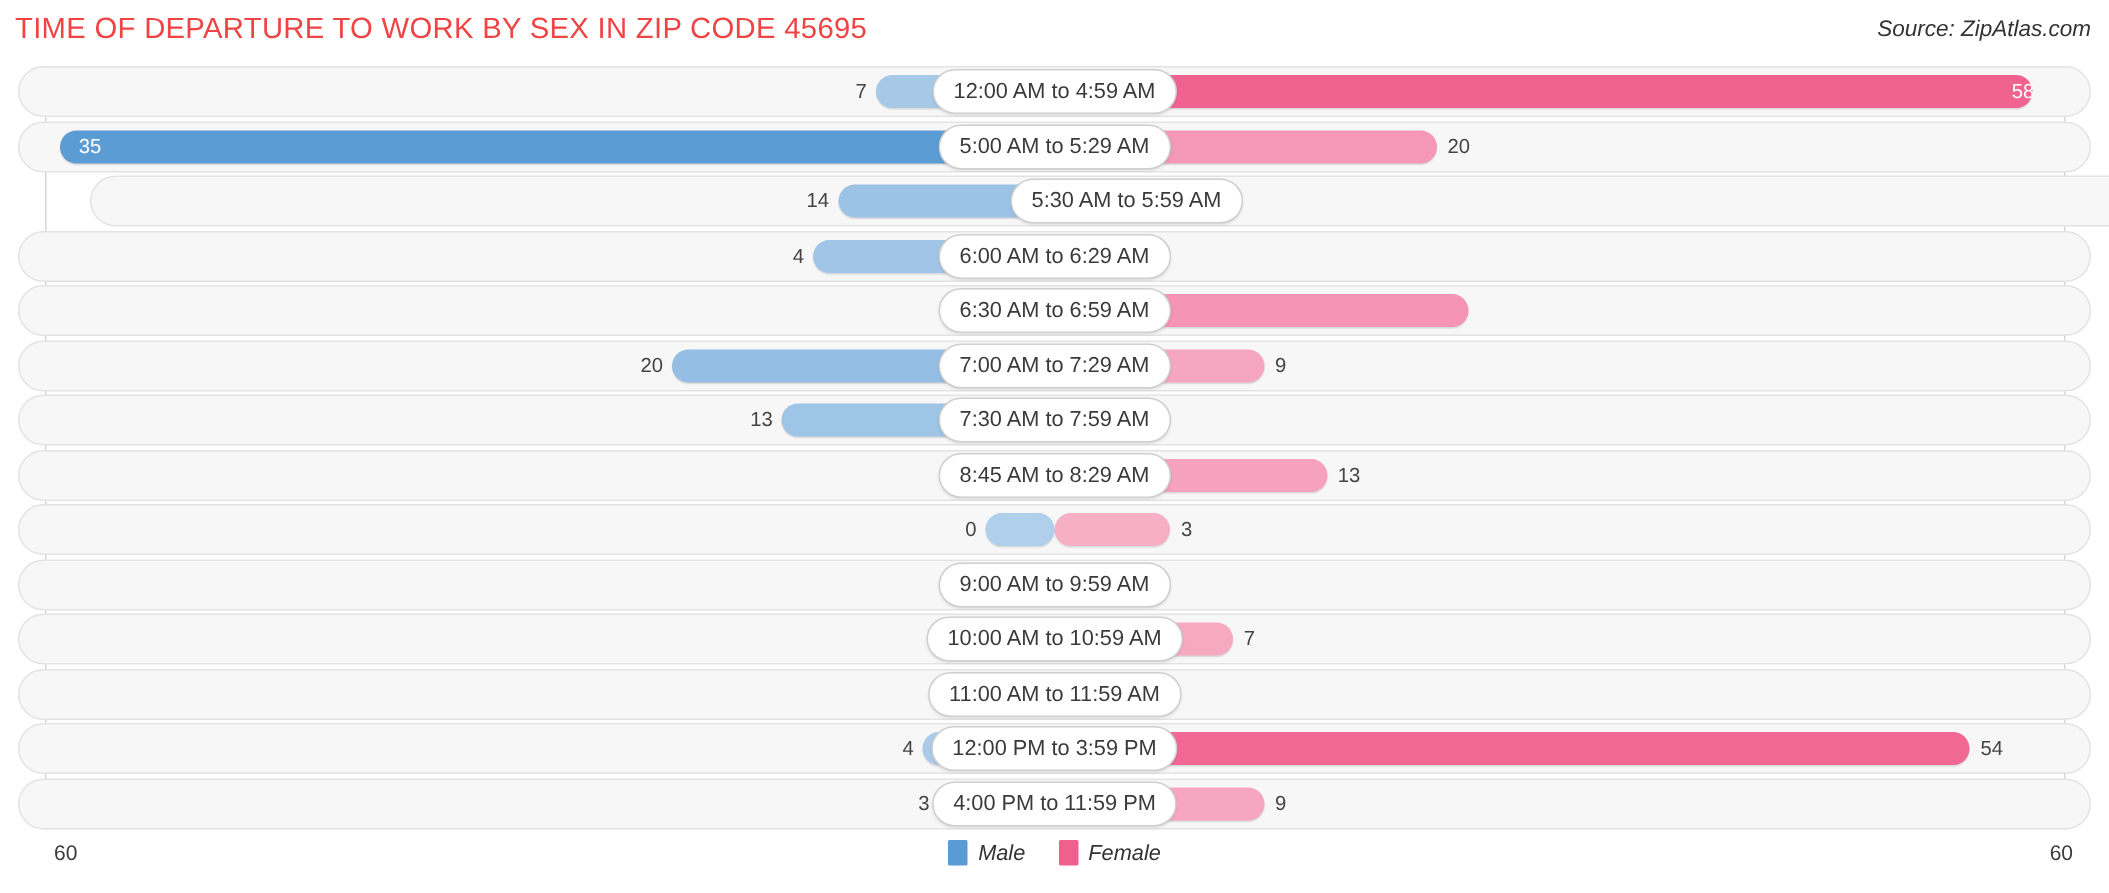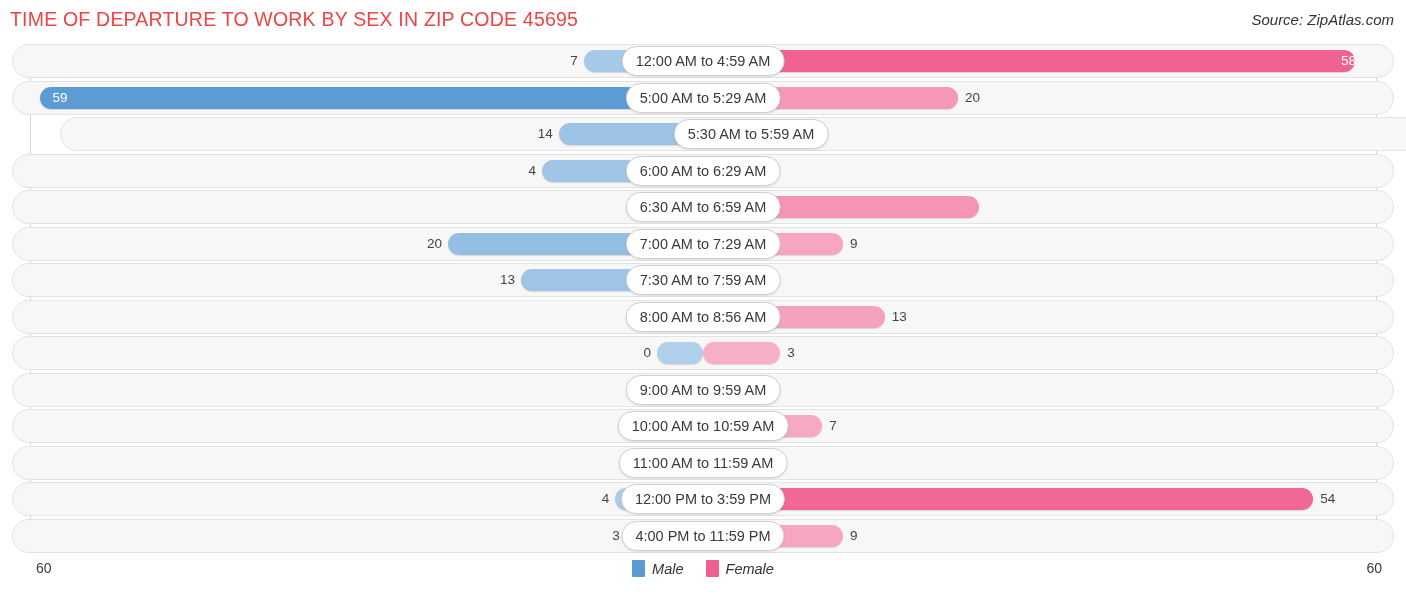--- a/index.html
+++ b/index.html
@@ -181,21 +181,21 @@
       <div class="bar male" style="width: 119.15px; background: rgb(166, 201, 232);"></div>
       <div class="bar female" style="width: 652.1px; background: rgb(240, 99, 145);"></div>
       <div class="val" style="left: 557.85px; width: 20px; text-align: right;">7</div>
       <div class="val inside" style="left: 1327.1px; margin-left: 14px;">58</div>
       <div class="cat-pill">12:00 AM to 4:59 AM</div>
     </div>
     <div class="row" style="top: 36.5px;">
       <div class="track"></div>
       <div class="bar male" style="width: 662.55px; background: rgb(92, 156, 213);"></div>
       <div class="bar female" style="width: 255px; background: rgb(245, 151, 182);"></div>
-      <div class="val inside" style="left: 52.45px;">59</div>
+      <div class="val inside" style="left: 52.45px;">35</div>
       <div class="val" style="left: 965px;">20</div>
       <div class="cat-pill">5:00 AM to 5:29 AM</div>
     </div>
     <div class="row" style="top: 73px; margin-left: 48px;">
       <div class="track"></div>
       <div class="bar male" style="width: 192.3px; background: rgb(156, 195, 230);"></div>
       <div class="bar female" style="width: 46px; background: rgb(248, 179, 201);"></div>
       <div class="val" style="left: 484.7px; width: 20px; text-align: right;">14</div>
       <div class="val" style="left: 756px;">0</div>
       <div class="cat-pill">5:30 AM to 5:59 AM</div>
@@ -231,21 +231,21 @@
       <div class="val" style="left: 495.15px; width: 20px; text-align: right;">13</div>
       <div class="val" style="left: 756px;">0</div>
       <div class="cat-pill">7:30 AM to 7:59 AM</div>
     </div>
     <div class="row" style="top: 255.5px;">
       <div class="track"></div>
       <div class="bar male" style="width: 46px; background: rgb(176, 207, 235);"></div>
       <div class="bar female" style="width: 181.85px; background: rgb(246, 161, 189);"></div>
       <div class="val" style="left: 631px; width: 20px; text-align: right;">0</div>
       <div class="val" style="left: 891.85px;">13</div>
-      <div class="cat-pill">8:00 AM to 8:56 AM</div>
+      <div class="cat-pill">8:45 AM to 8:29 AM</div>
     </div>
     <div class="row" style="top: 292px;">
       <div class="track"></div>
       <div class="bar male" style="width: 46px; background: rgb(176, 207, 235);"></div>
       <div class="bar female" style="width: 77.35px; background: rgb(247, 175, 198);"></div>
       <div class="val" style="left: 631px; width: 20px; text-align: right;">0</div>
       <div class="val" style="left: 787.35px;">3</div>
     </div>
     <div class="row" style="top: 328.5px;">
       <div class="track"></div>

